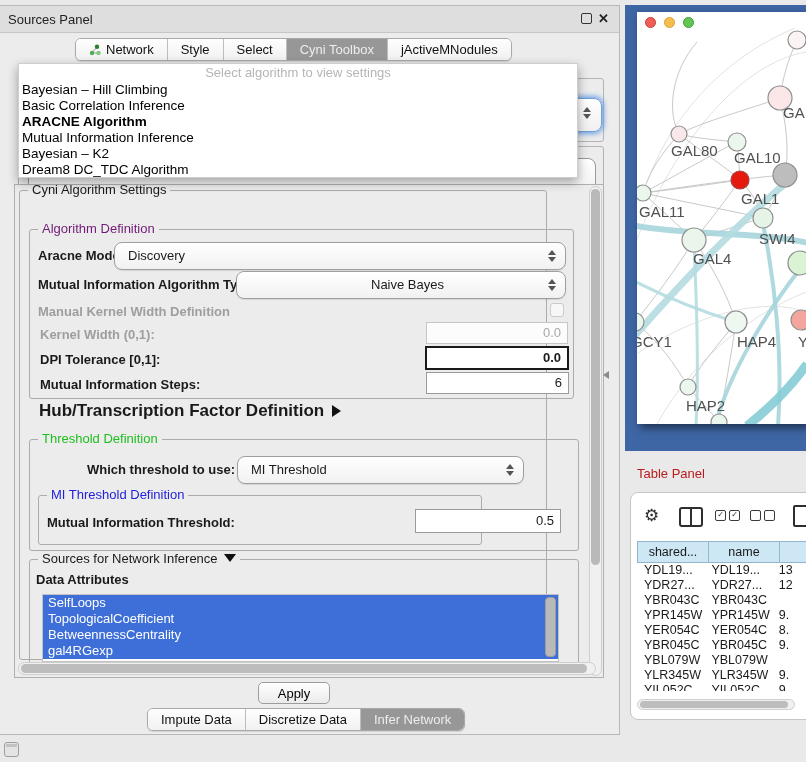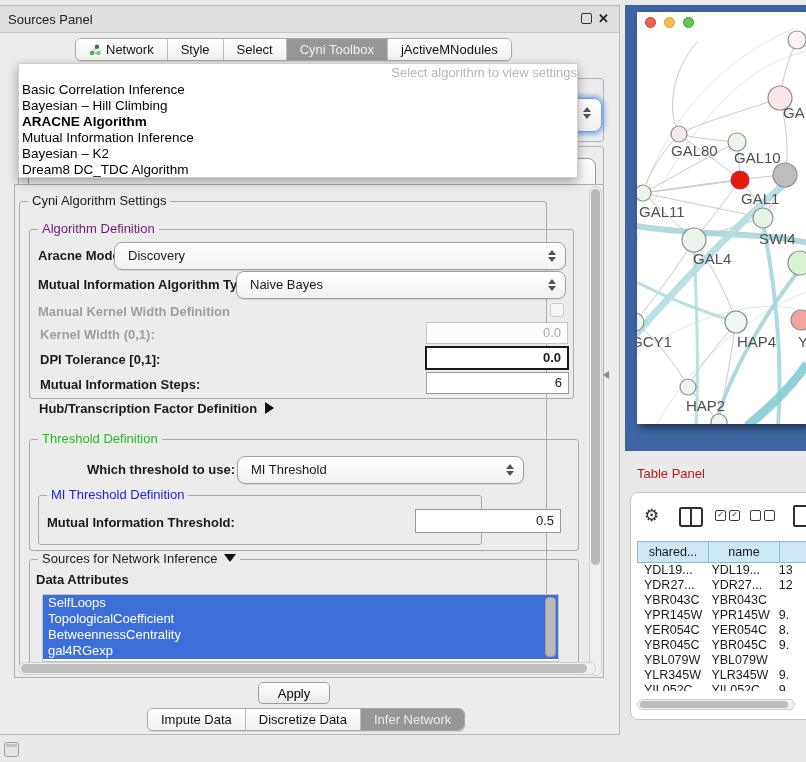--- a/index.html
+++ b/index.html
@@ -22,21 +22,21 @@
             border-right:1px solid #bdbdbd;white-space:nowrap;display:flex;align-items:center;gap:5px;color:#111;}
   .seg-item:last-child{border-right:none;}
   .seg-item.selected{background:#979797;color:#ededed;}
   
   .frag-box{position:absolute;border:1px solid #b4b4b4;border-radius:3px;background:#ececec;}
   .frag-combo{position:absolute;background:linear-gradient(#fff,#f0f0f0);border:1px solid #9a9a9a;border-radius:8px;}
   .focus-ring{box-shadow:0 0 5px 2px rgba(92,151,227,.85);border-color:#6f9fd8;}
   
   .popup{position:absolute;left:18px;top:57px;width:560px;height:115px;background:#fff;
          border:1px solid #cdcdcd;box-shadow:0 4px 10px rgba(0,0,0,.35);z-index:20;box-sizing:border-box;}
-  .popup-hint{height:18px;line-height:18px;text-align:right;color:#b5b5b5;font-size:13px;}
+  .popup-hint{height:18px;line-height:18px;text-align:center;color:#b5b5b5;font-size:13px;}
   .popup-item{height:16px;line-height:16px;font-size:13.5px;padding-left:3px;color:#000;}
   .popup-item.bold{font-weight:bold;}
   
   .scrollpane{position:absolute;left:14px;top:178px;width:590px;height:494px;background:#ececec;
               border:1px solid #b0b0b0;box-sizing:border-box;overflow:hidden;}
   .fs{position:absolute;border:1px solid #ababab;border-radius:3px;box-sizing:border-box;}
   .fs>.legend{position:absolute;top:-9px;left:8px;background:#ececec;padding:0 4px;font-size:13px;white-space:nowrap;}
   .lbl{position:absolute;font-size:13px;font-weight:bold;white-space:nowrap;}
   .lbl.dim{color:#9e9e9e;}
   .combo{position:absolute;background:linear-gradient(#ffffff,#f1f1f1);border:1px solid #9f9f9f;
@@ -132,63 +132,63 @@
         <i style="display:block;width:0;height:0;border-left:4px solid transparent;border-right:4px solid transparent;border-bottom:5px solid #555;margin-bottom:2px;"></i>
         <i style="display:block;width:0;height:0;border-left:4px solid transparent;border-right:4px solid transparent;border-top:5px solid #555;"></i>
       </span>
     </div>
     <div class="frag-box" style="left:18px;top:140px;width:584px;height:50px;"></div>
     <div class="frag-combo" style="left:28px;top:152px;width:566px;height:34px;"></div>
 
     <div class="popup">
       <div class="popup-hint">Select algorithm to view settings</div>
       <div>
+          <div class="popup-item">Bayesian – Hill Climbing</div>
           <div class="popup-item">Basic Correlation Inference</div>
-          <div class="popup-item">Bayesian – Hill Climbing</div>
           <div class="popup-item bold">ARACNE Algorithm</div>
           <div class="popup-item">Mutual Information Inference</div>
           <div class="popup-item">Bayesian – K2</div>
           <div class="popup-item">Dream8 DC_TDC Algorithm</div>
         </div>
     </div>
 
     <div class="scrollpane">
-      <div class="fs" style="left:4px;top:16px;width:528px;height:470px;">
+      <div class="fs" style="left:4px;top:5px;width:528px;height:470px;">
         <span class="legend">Cyni Algorithm Settings</span>
       </div>
 
       <div class="fs" style="left:14px;top:44px;width:545px;height:170px;">
         <span class="legend" style="color:#701a75;">Algorithm Definition</span>
         <span class="lbl" style="left:8px;top:18px;">Aracne Mode:</span>
         <div class="combo" style="left:84px;top:12px;width:452px;height:28px;">
           <span>Discovery</span>
           <span class="arrows">
               <i class="up"></i>
               <i class="dn"></i>
             </span>
         </div>
         <span class="lbl" style="left:8px;top:47px;">Mutual Information Algorithm Type:</span>
-        <div class="combo" style="left:206px;top:41px;width:330px;height:28px;">
+        <div class="combo" style="left:206px;top:41px;width:330px;height:28px;text-align:center;">
           <span>Naive Bayes</span>
           <span class="arrows">
               <i class="up"></i>
               <i class="dn"></i>
             </span>
         </div>
         <span class="lbl dim" style="left:8px;top:74px;">Manual Kernel Width Definition</span>
         <span class="checkbox" style="left:520px;top:73px;"></span>
         <span class="lbl dim" style="left:10px;top:97px;">Kernel Width (0,1):</span>
         <div class="tfield dim" style="left:396px;top:92px;width:142px;height:22px;line-height:20px;">0.0</div>
         <span class="lbl" style="left:10px;top:122px;">DPI Tolerance [0,1]:</span>
         <div class="tfield focus" style="left:395px;top:116px;width:144px;height:24px;line-height:20px;">0.0</div>
         <span class="lbl" style="left:10px;top:147px;">Mutual Information Steps:</span>
         <div class="tfield" style="left:396px;top:142px;width:143px;height:22px;line-height:20px;">6</div>
       </div>
 
-      <div style="position:absolute;left:24px;top:216px;font-size:13px;font-weight:bold;">
+      <div style="position:absolute;left:24px;top:216px;font-size:17px;font-weight:bold;">
         <span>Hub/Transcription Factor Definition</span><span class="tri-right"></span>
       </div>
 
       <div class="fs" style="left:14px;top:254px;width:550px;height:112px;">
         <span class="legend" style="color:#1fbf1f;">Threshold Definition</span>
         <span class="lbl" style="left:57px;top:22px;">Which threshold to use:</span>
         <div class="combo" style="left:207px;top:16px;width:287px;height:28px;">
           <span>MI Threshold</span>
           <span class="arrows">
               <i class="up"></i>

